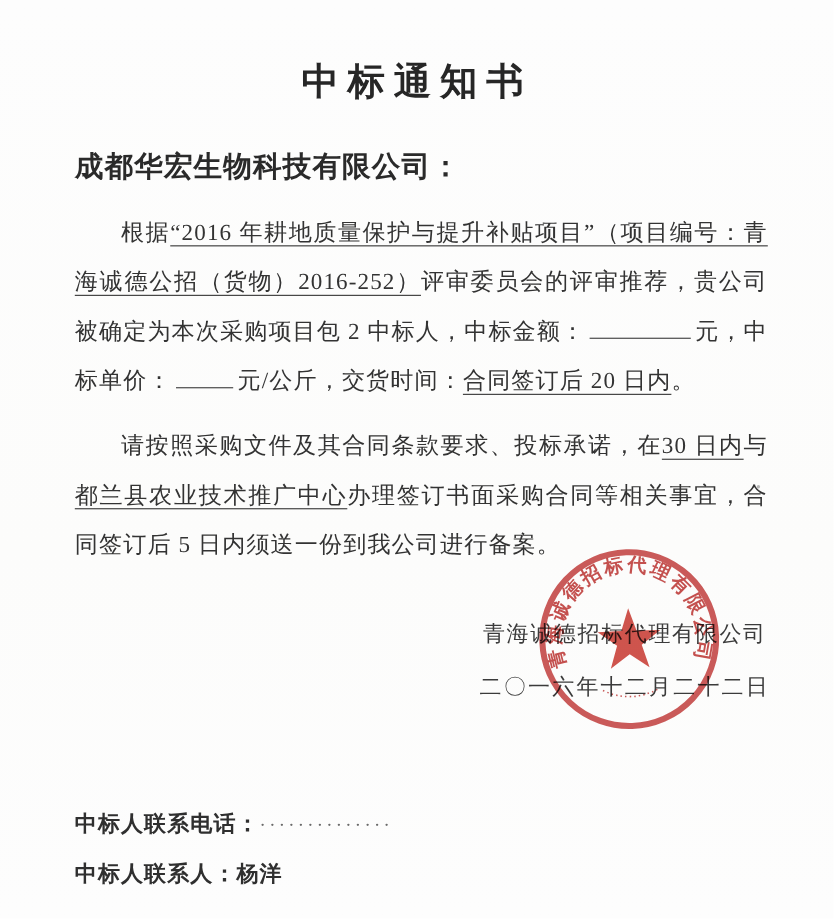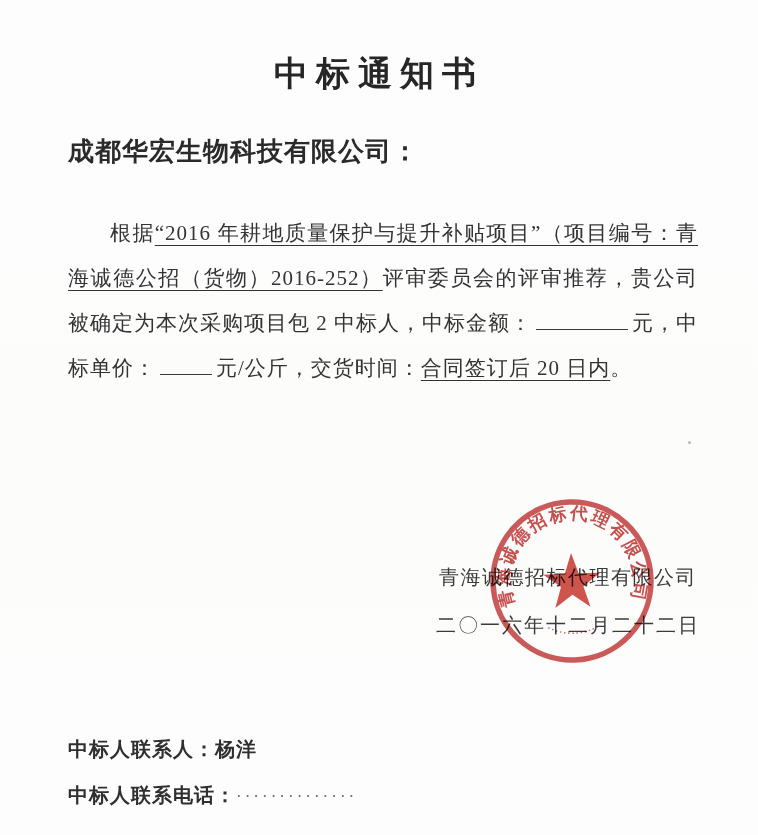--- a/index.html
+++ b/index.html
@@ -41,21 +41,21 @@
     left: 68px;
     width: 630px;
     font-size: 21px;
     line-height: 45px;
     letter-spacing: 1px;
     text-align: justify;
     text-indent: 2em;
     word-break: break-all;
     color: #333333;
   }
-  .para-1 { top: 190px; }
+  .para-1 { top: 168px; }
   .para-2 { top: 362px; }
   .u {
     text-decoration: underline;
     text-underline-offset: 5px;
     text-decoration-thickness: 1px;
   }
   .blank {
     display: inline-block;
     border-bottom: 1px solid #3a3a3a;
     height: 2px;
@@ -125,20 +125,21 @@
 <body>
 
 <div class="doc">
 
   <h1 class="title">中标通知书</h1>
 
   <div class="addressee">成都华宏生物科技有限公司：</div>
 
   <p class="para para-1"><span>根据</span><span class="u">“2016 年耕地质量保护与提升补贴项目”（项目编号：青海诚德公招（货物）2016-252）</span><span>评审委员会的评审推荐，贵公司被确定为本次采购项目包 2 中标人，中标金额：</span><span class="blank blank-amount"></span><span>元，中标单价：</span><span class="blank blank-price"></span><span>元/公斤，交货时间：</span><span class="u">合同签订后 20 日内</span><span>。</span></p>
 
+  <p class="para para-2"><span>请按照采购文件及其合同条款要求、投标承诺，在</span><span class="u">30 日内</span><span>与</span><span class="u">都兰县农业技术推广中心</span><span>办理签订书面采购合同等相关事宜，合同签订后 5 日内须送一份到我公司进行备案。</span></p>
 
   <div class="signature">
     <div class="sig-company">青海诚德招标代理有限公司</div>
     <div class="sig-date">二〇一六年十二月二十二日</div>
   </div>
 
   <svg class="seal" viewBox="0 0 170 170" xmlns="http://www.w3.org/2000/svg">
     <defs>
       <path id="ringPath" d="M 26.7 106.2 A 62 62 0 1 1 143.3 106.2" fill="none"></path>
       <path id="serialPath" d="M 37.4 112.5 A 55 55 0 0 0 132.6 112.5" fill="none"></path>
@@ -149,17 +150,17 @@
       <textPath href="#ringPath" startOffset="50%" text-anchor="middle">青海诚德招标代理有限公司</textPath>
     </text>
     <text font-family="DejaVu Sans, sans-serif" font-size="7.5" font-weight="bold" fill="#bf3836" letter-spacing="1.5" opacity="0.9">
       <textPath href="#serialPath" startOffset="50%" text-anchor="middle">·············</textPath>
     </text>
   </svg>
 
   <div class="scan-speck"></div>
 
   <div class="contacts">
+    <div class="contact-line"><span>中标人联系电话：</span><span class="phone-redacted">··············</span></div>
     <div class="contact-line"><span>中标人联系人：</span><span>杨洋</span></div>
-    <div class="contact-line"><span>中标人联系电话：</span><span class="phone-redacted">··············</span></div>
   </div>
 
 </div>
 
 </body></html>

